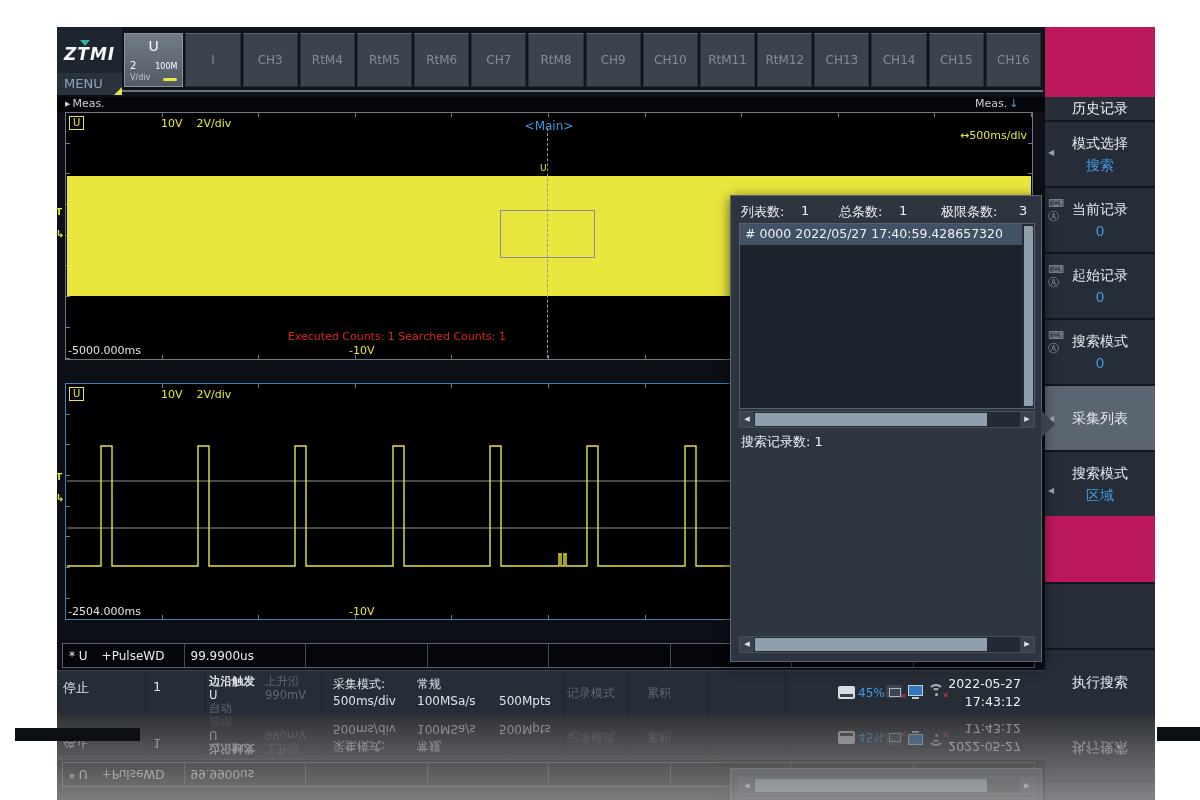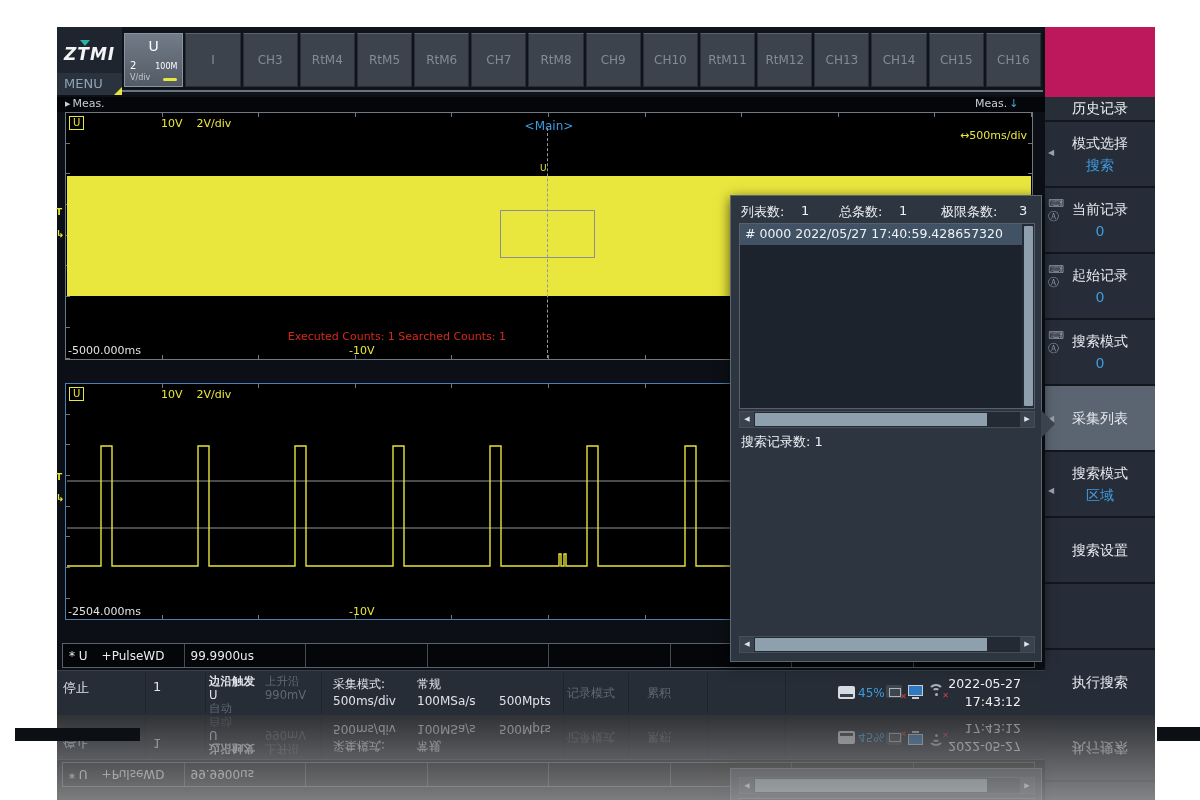--- a/index.html
+++ b/index.html
@@ -370,23 +370,20 @@
       </div>
       <div class="side-item selected" style="top:357px">
         <span class="si-arrow" style="top:28px">◀</span>
         <div class="si-label center">采集列表</div>
       </div>
       <div class="side-item" style="top:423px">
         <span class="si-arrow" style="top:34px">◀</span>
         <div class="si-label">搜索模式</div>
         <div class="si-value">区域</div>
       </div>
-      <div class="side-item" style="top:489px">
-        <div class="si-label center">搜索设置</div>
-      </div>
       <div class="side-item" style="top:555px"></div>
       <div class="side-item" style="top:621px;height:67px">
         <div class="si-label center">执行搜索</div>
       </div>
     </div>
 
     <div class="dialog">
       <span class="dlg-h" style="left:10px">列表数:</span>
       <span class="dlg-h" style="left:70px">1</span>
       <span class="dlg-h" style="left:108px">总条数:</span>

